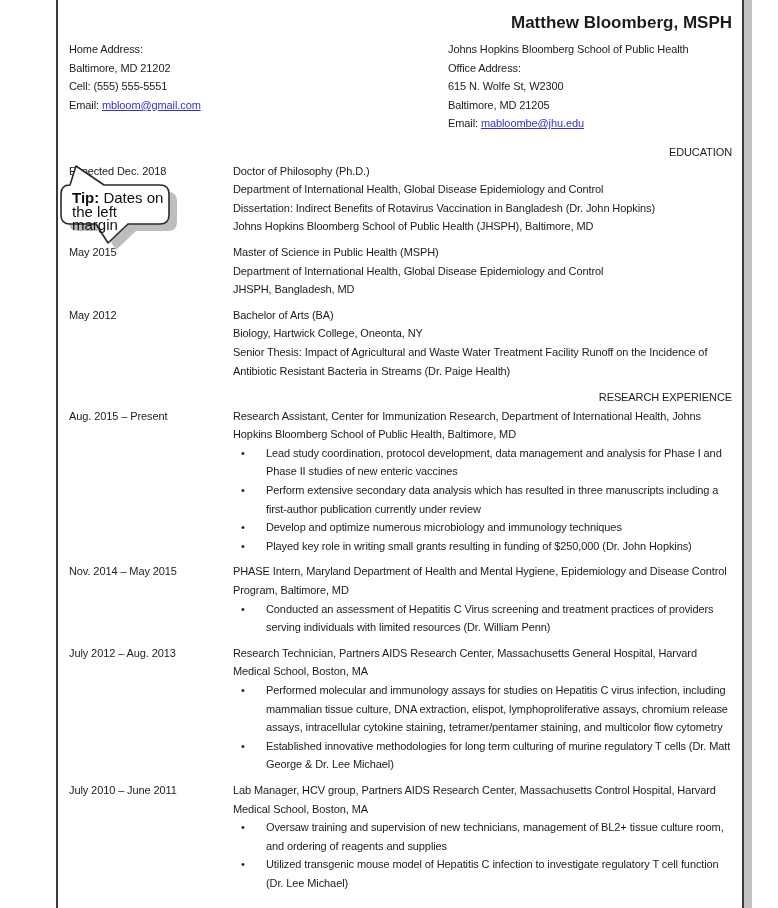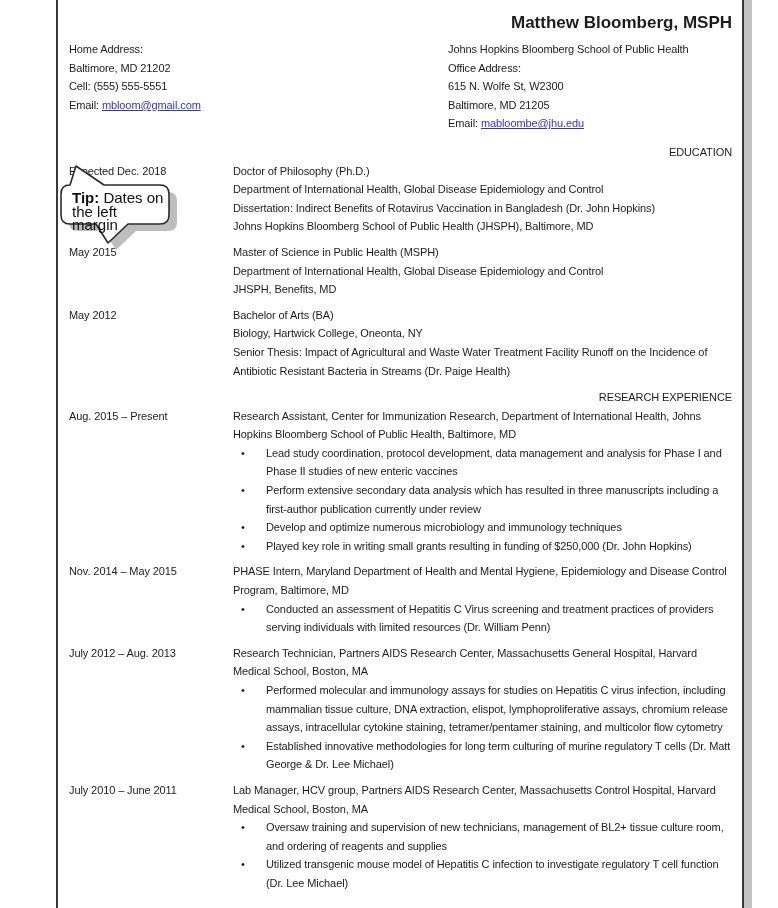--- a/index.html
+++ b/index.html
@@ -74,21 +74,21 @@
             <div class="para"><span class="seg">Department of International Health, Global Disease Epidemiology and Control</span></div>
             <div class="para"><b class="seg">Dissertation:</b><span class="seg"> Indirect Benefits of Rotavirus Vaccination in Bangladesh (Dr. John Hopkins)</span></div>
             <div class="para"><span class="seg">Johns Hopkins Bloomberg School of Public Health (JHSPH), Baltimore, MD</span></div>
           </div>
         </div>
         <div class="entry">
           <div class="date-col">May 2015</div>
           <div class="content-col">
             <div class="para"><b class="seg">Master of Science in Public Health (MSPH)</b></div>
             <div class="para"><span class="seg">Department of International Health, Global Disease Epidemiology and Control</span></div>
-            <div class="para"><span class="seg">JHSPH, Benefits, MD</span></div>
+            <div class="para"><span class="seg">JHSPH, Bangladesh, MD</span></div>
           </div>
         </div>
         <div class="entry">
           <div class="date-col">May 2012</div>
           <div class="content-col">
             <div class="para"><b class="seg">Bachelor of Arts (BA)</b></div>
             <div class="para"><span class="seg">Biology, Hartwick College, Oneonta, NY</span></div>
             <div class="para"><b class="seg">Senior Thesis:</b><span class="seg"> Impact of Agricultural and Waste Water Treatment Facility Runoff on the Incidence of Antibiotic Resistant Bacteria in Streams (Dr. Paige Health)</span></div>
           </div>
         </div>

